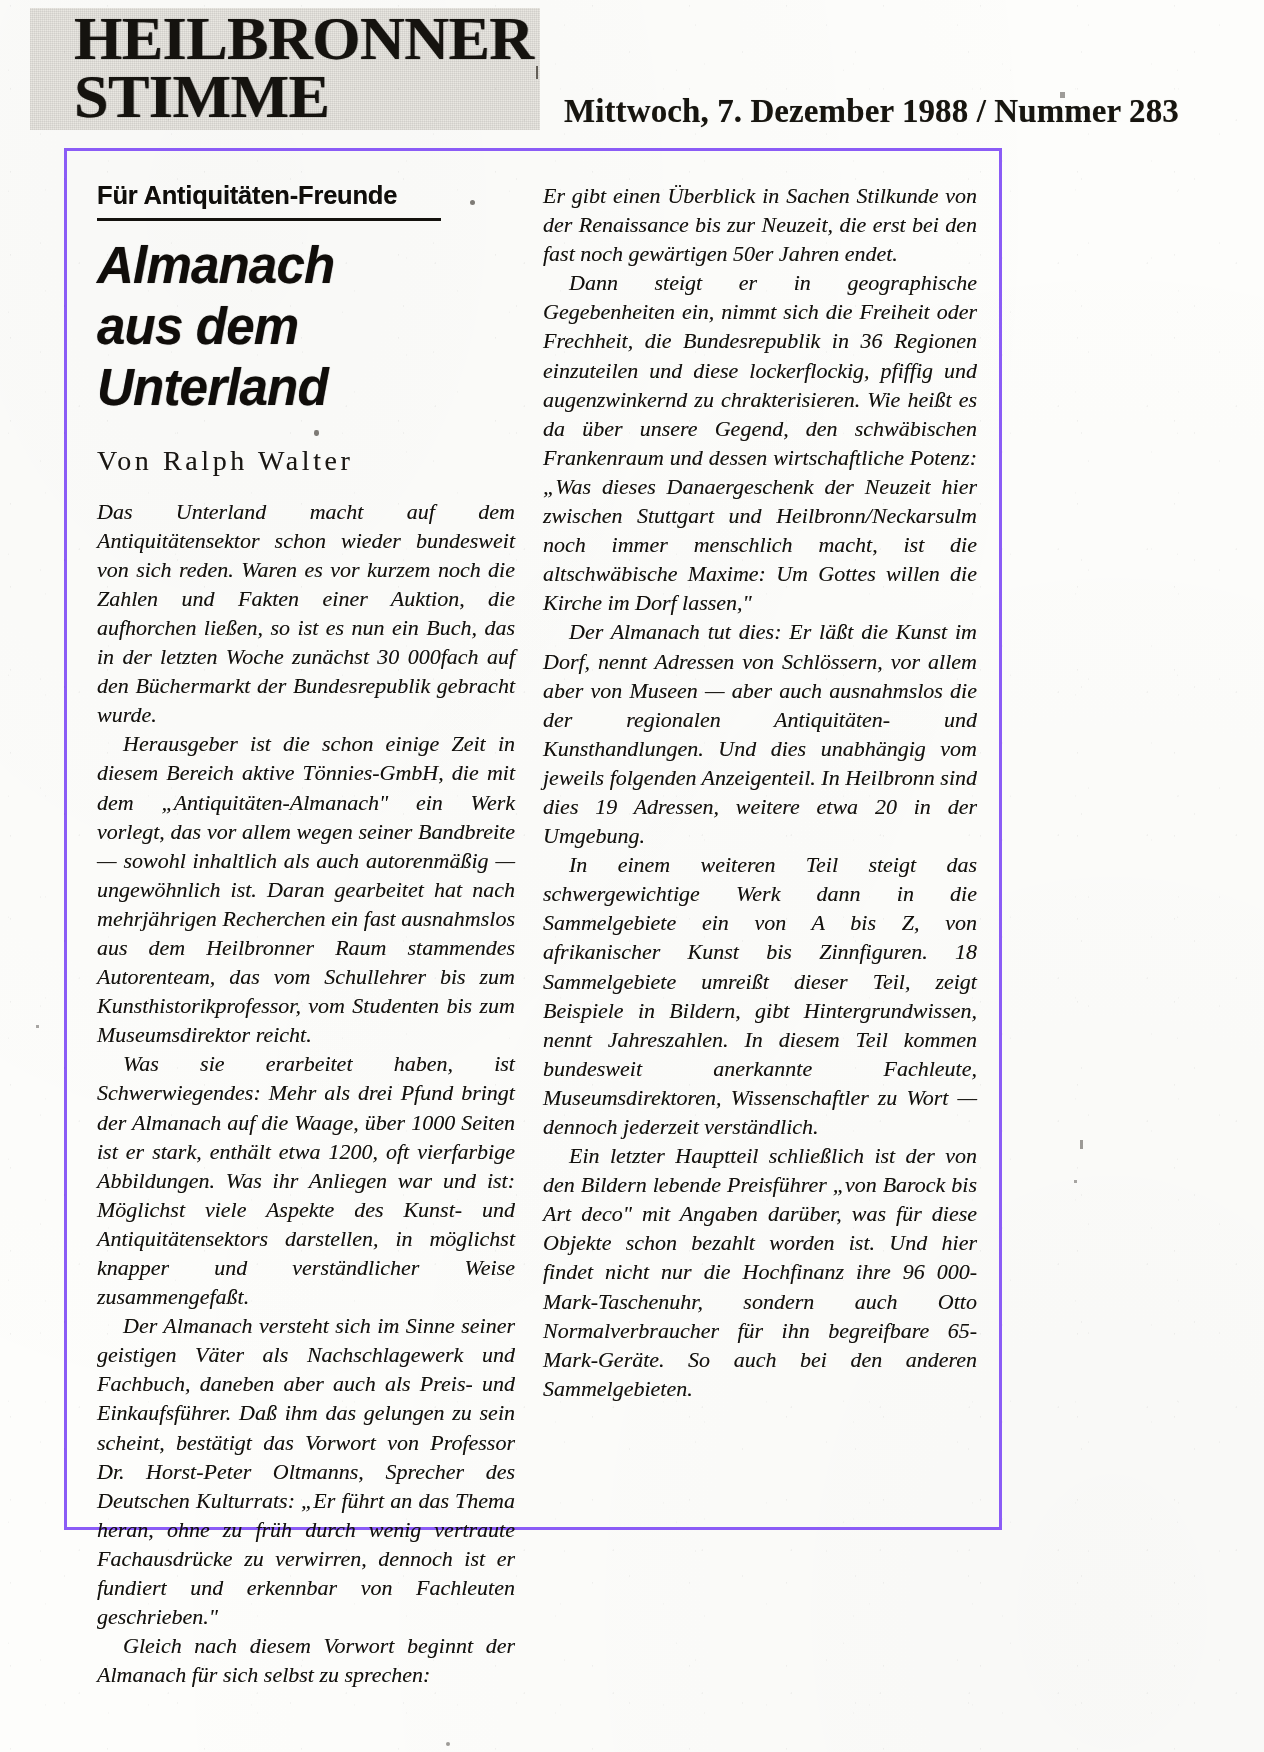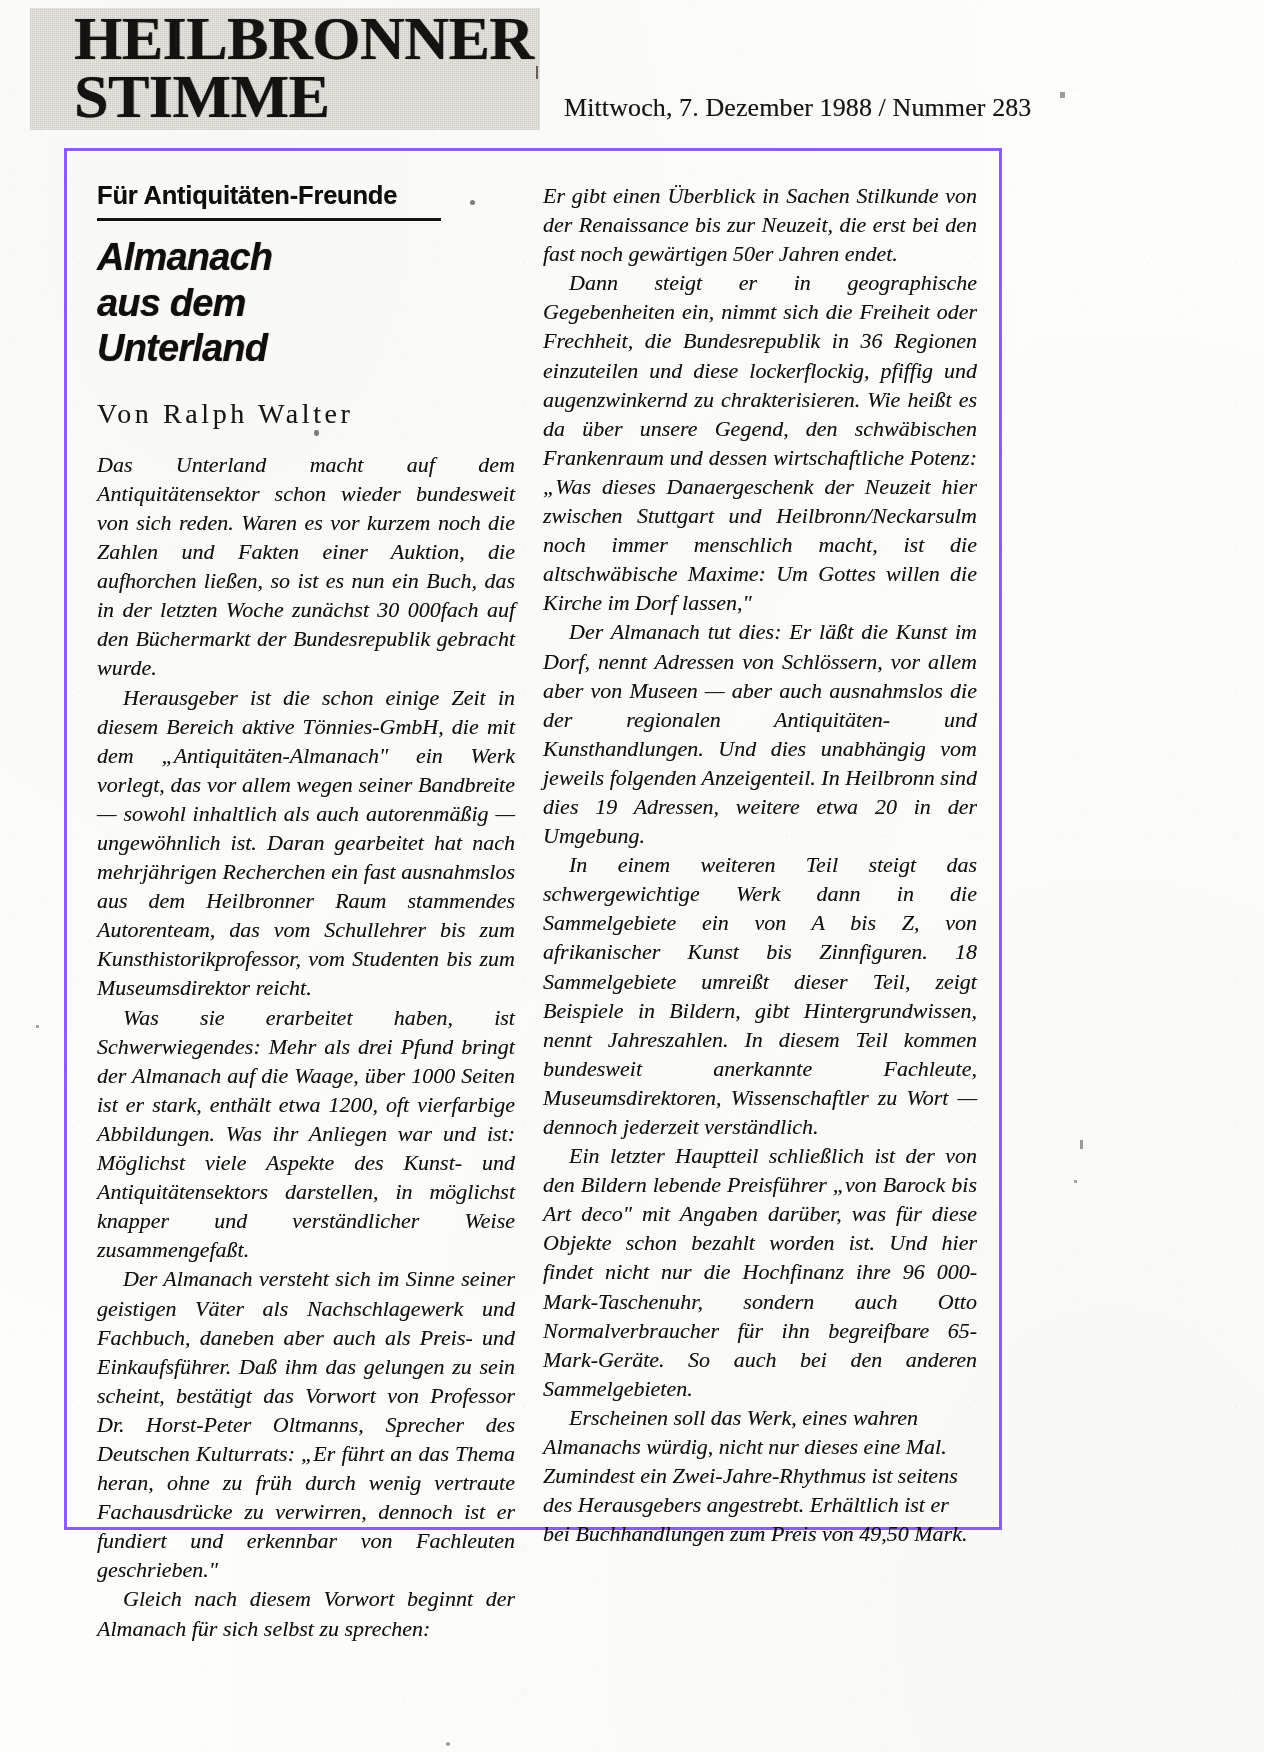--- a/index.html
+++ b/index.html
@@ -69,22 +69,22 @@
     letter-spacing: -0.5px;
     color: #15130f;
     text-shadow: 0 0 1.1px rgba(30,25,20,.55), .7px .4px .6px rgba(0,0,0,.25);
     white-space: pre-line;
   }
   .dateline {
     position: absolute;
     left: 556px;
     top: 93px;
     font-family: "Liberation Serif", serif;
-    font-size: 26px;
-    font-weight: normal;
+    font-size: 33px;
+    font-weight: bold;
     color: #17150f;
     letter-spacing: .1px;
     text-shadow: 0 0 .7px rgba(0,0,0,.4);
   }
   .mast-tick {
     position: absolute;
     width: 2px;
     height: 13px;
     background: #3a342c;
     opacity: .75;
@@ -131,21 +131,21 @@
     background: #14120e;
     margin: 2px 0 14px 20px;
     width: 344px;
   }
 
   
   .headline {
     font-family: "Liberation Sans", sans-serif;
     font-weight: bold;
     font-style: italic;
-    font-size: 38px;
+    font-size: 51px;
     line-height: 1.20;
     color: #100d0a;
     letter-spacing: -0.8px;
     padding-left: 20px;
     white-space: pre-line;
     text-shadow: 0 0 1px rgba(0,0,0,.45), .6px .3px .5px rgba(0,0,0,.2);
     margin-top: 8px;
   }
 
   
@@ -215,21 +215,20 @@
       </div>
     </div>
 
     <div class="col col-right">
       <div class="body-text">
         <p>Er gibt einen Überblick in Sachen Stilkunde von der Renaissance bis zur Neuzeit, die erst bei den fast noch gewärtigen 50er Jahren endet.</p>
         <p class="indent">Dann steigt er in geographische Gegebenheiten ein, nimmt sich die Freiheit oder Frechheit, die Bundesrepublik in 36 Regionen einzuteilen und diese lockerflockig, pfiffig und augenzwinkernd zu chrakterisieren. Wie heißt es da über unsere Gegend, den schwäbischen Frankenraum und dessen wirtschaftliche Potenz: „Was dieses Danaergeschenk der Neuzeit hier zwischen Stuttgart und Heilbronn/Neckarsulm noch immer menschlich macht, ist die altschwäbische Maxime: Um Gottes willen die Kirche im Dorf lassen,"</p>
         <p class="indent">Der Almanach tut dies: Er läßt die Kunst im Dorf, nennt Adressen von Schlössern, vor allem aber von Museen — aber auch ausnahmslos die der regionalen Antiquitäten- und Kunsthandlungen. Und dies unabhängig vom jeweils folgenden Anzeigenteil. In Heilbronn sind dies 19 Adressen, weitere etwa 20 in der Umgebung.</p>
         <p class="indent">In einem weiteren Teil steigt das schwergewichtige Werk dann in die Sammelgebiete ein von A bis Z, von afrikanischer Kunst bis Zinnfiguren. 18 Sammelgebiete umreißt dieser Teil, zeigt Beispiele in Bildern, gibt Hintergrundwissen, nennt Jahreszahlen. In diesem Teil kommen bundesweit anerkannte Fachleute, Museumsdirektoren, Wissenschaftler zu Wort — dennoch jederzeit verständlich.</p>
         <p class="indent">Ein letzter Hauptteil schließlich ist der von den Bildern lebende Preisführer „von Barock bis Art deco" mit Angaben darüber, was für diese Objekte schon bezahlt worden ist. Und hier findet nicht nur die Hochfinanz ihre 96 000-Mark-Taschenuhr, sondern auch Otto Normalverbraucher für ihn begreifbare 65-Mark-Geräte. So auch bei den anderen Sammelgebieten.</p>
-        <p class="indent last">Erscheinen soll das Werk, eines wahren Almanachs würdig, nicht nur dieses eine Mal. Zumindest ein Zwei-Jahre-Rhythmus ist seitens des Herausgebers angestrebt. Erhältlich ist er bei Buchhandlungen zum Preis von 49,50 Mark.</p>
       </div>
     </div>
 
   </div>
 </div>
 
 <div class="mark" style="left:470px; top:200px; width:5px; height:5px; border-radius:50%;"></div>
 <div class="mark" style="left:314px; top:430px; width:5px; height:6px; border-radius:40%;"></div>
 <div class="mark" style="left:1060px; top:92px; width:5px; height:6px; opacity:.45;"></div>
 <div class="mark" style="left:1080px; top:1140px; width:3px; height:9px; opacity:.45;"></div>

